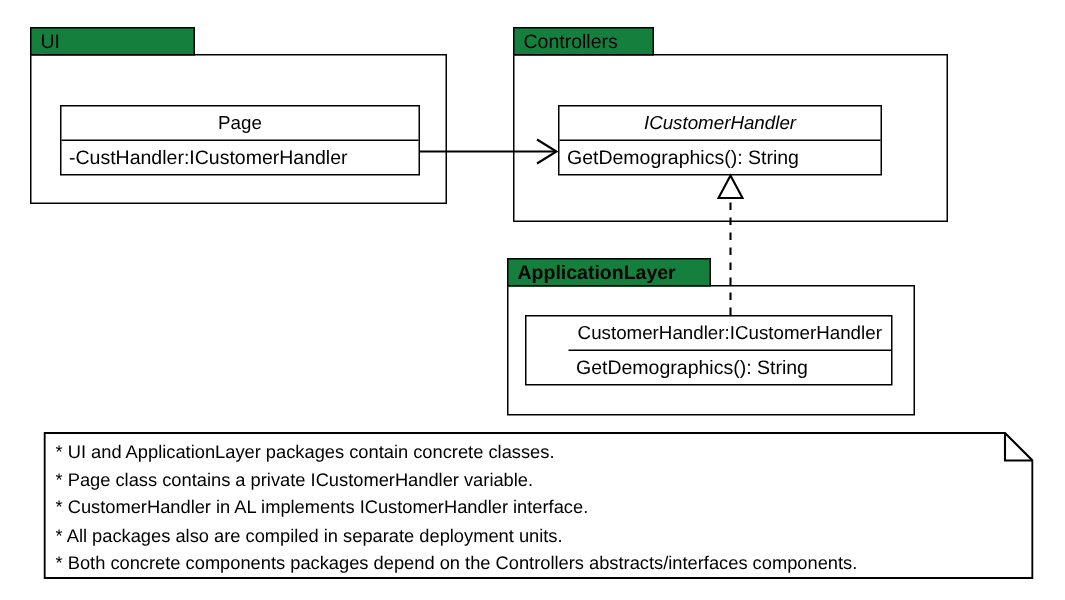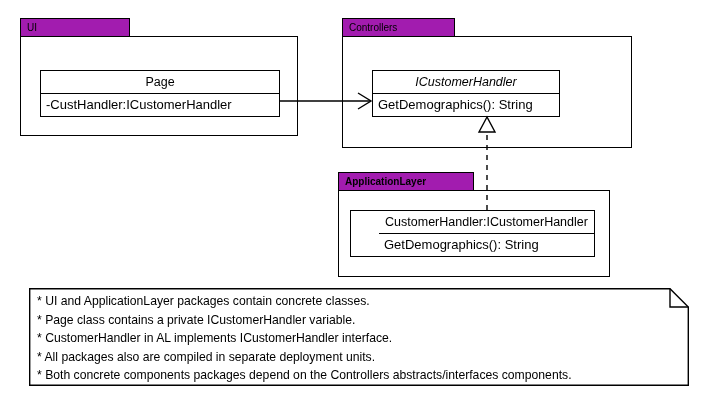--- a/index.html
+++ b/index.html
@@ -15,26 +15,26 @@
     position: relative;
     width: 710px;
     height: 400px;
     background: #ffffff;
     overflow: hidden;
   }
   
   .pkg-tab {
     position: absolute;
     border: 1px solid #000;
-    background: #a21caf;
+    background: #15803d;
     box-sizing: border-box;
     display: flex;
     align-items: center;
     padding-left: 6px;
-    font-size: 10px;
+    font-size: 13px;
     line-height: 1;
     z-index: 3;
   }
   .pkg-body {
     position: absolute;
     border: 1px solid #000;
     background: #fff;
     box-sizing: border-box;
     z-index: 2;
   }
@@ -99,25 +99,25 @@
   <div class="pkg-tab" style="left:20px; top:18px; width:110px; height:19px;">
     <span>UI</span>
   </div>
 
   <div class="cls" style="left:40px; top:70px; width:240px; height:47px;">
     <div class="cls-name">Page</div>
     <div class="cls-compartment">-CustHandler:ICustomerHandler</div>
   </div>
 
   <div class="pkg-body" style="left:342px; top:36px; width:290px; height:112px;"></div>
-  <div class="pkg-tab" style="left:342px; top:18px; width:113px; height:19px;">
+  <div class="pkg-tab" style="left:342px; top:18px; width:94px; height:19px;">
     <span>Controllers</span>
   </div>
 
-  <div class="cls" style="left:372px; top:70px; width:188px; height:47px;">
+  <div class="cls" style="left:372px; top:70px; width:216px; height:47px;">
     <div class="cls-name italic">ICustomerHandler</div>
     <div class="cls-compartment">GetDemographics(): String</div>
   </div>
 
   <div class="pkg-body" style="left:338px; top:190px; width:272px; height:87px;"></div>
   <div class="pkg-tab" style="left:338px; top:172px; width:136px; height:19px;font-weight:bold;">
     <span>ApplicationLayer</span>
   </div>
 
   <div class="cls" style="left:350px; top:210px; width:245px; height:47px;padding-left:28px;">

